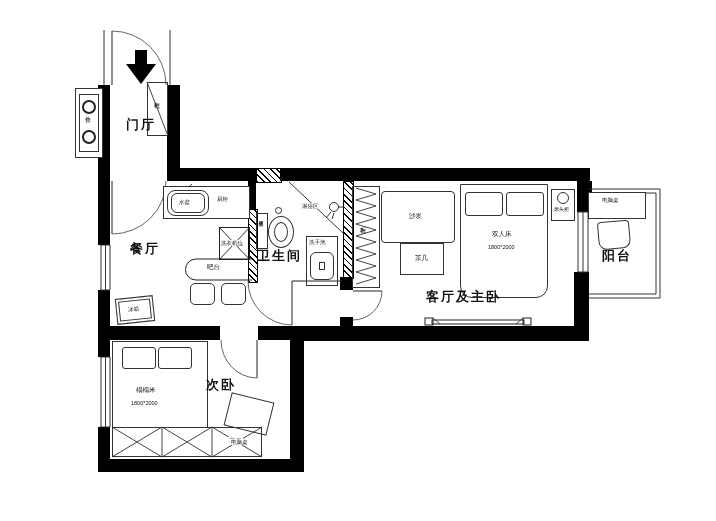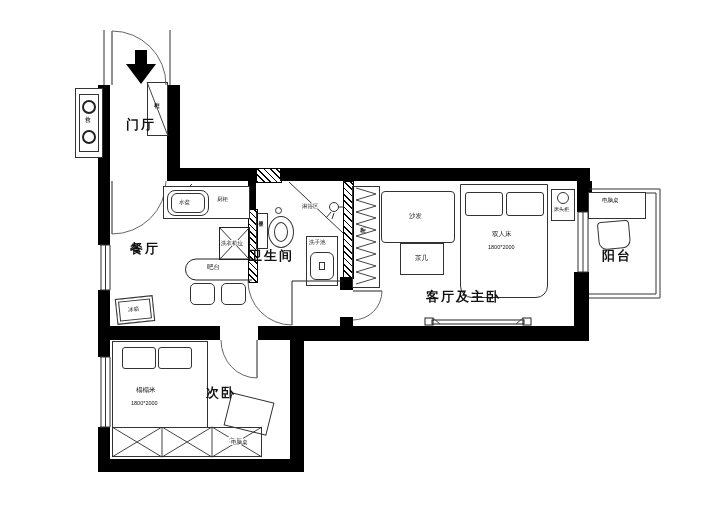--- a/index.html
+++ b/index.html
@@ -139,21 +139,21 @@
   <div class="flabel tiny" style="left:301px;top:203px">淋浴区</div>
   <div class="box round nob" style="left:275px;top:207px;width:7px;height:7px"></div>
   <div class="box nob" style="left:256px;top:213px;width:12px;height:36px"></div>
   <div class="vlabel" style="left:258px;top:217px;font-size:5px">坐便器</div>
   <div class="box round nob" style="left:268px;top:216px;width:26px;height:32px"></div>
   <div class="box round nob" style="left:274px;top:222px;width:14px;height:20px"></div>
   <div class="box nob" style="left:306px;top:236px;width:32px;height:50px"></div>
   <div class="flabel tiny" style="left:308px;top:239px">洗手池</div>
   <div class="box nob" style="left:310px;top:252px;width:24px;height:28px;border-radius:6px"></div>
   <div class="box nob" style="left:319px;top:262px;width:6px;height:8px"></div>
-  <div class="rlabel" style="left:249px;top:247px">卫生间</div>
+  <div class="rlabel" style="left:257px;top:247px">卫生间</div>
 
   <div class="box nob" style="left:352px;top:186px;width:28px;height:102px"></div>
   <div class="vlabel" style="left:360px;top:222px;font-size:6px">衣柜</div>
 
   <div class="box" style="left:381px;top:191px;width:74px;height:52px;border-radius:4px"></div>
   <div class="flabel" style="left:408px;top:212px">沙发</div>
 
   <div class="box" style="left:400px;top:243px;width:44px;height:32px"></div>
   <div class="flabel" style="left:414px;top:254px">茶几</div>
 
@@ -179,15 +179,15 @@
   <div class="box" style="left:158px;top:347px;width:34px;height:22px;border-radius:3px"></div>
   <div class="flabel" style="left:135px;top:386px">榻榻米</div>
   <div class="flabel tiny" style="left:130px;top:400px">1800*2000</div>
 
   <div class="box nob" style="left:112px;top:427px;width:150px;height:30px"></div>
   <div class="flabel" style="left:228px;top:437px">衣柜</div>
 
   <div class="box nob" style="left:227px;top:397px;width:44px;height:34px;transform:rotate(14deg)"></div>
   <div class="flabel tiny" style="left:230px;top:439px">电脑桌</div>
 
-  <div class="rlabel" style="left:206px;top:384px">次卧</div>
+  <div class="rlabel" style="left:206px;top:376px">次卧</div>
 
 </div>
 
 </body></html>

